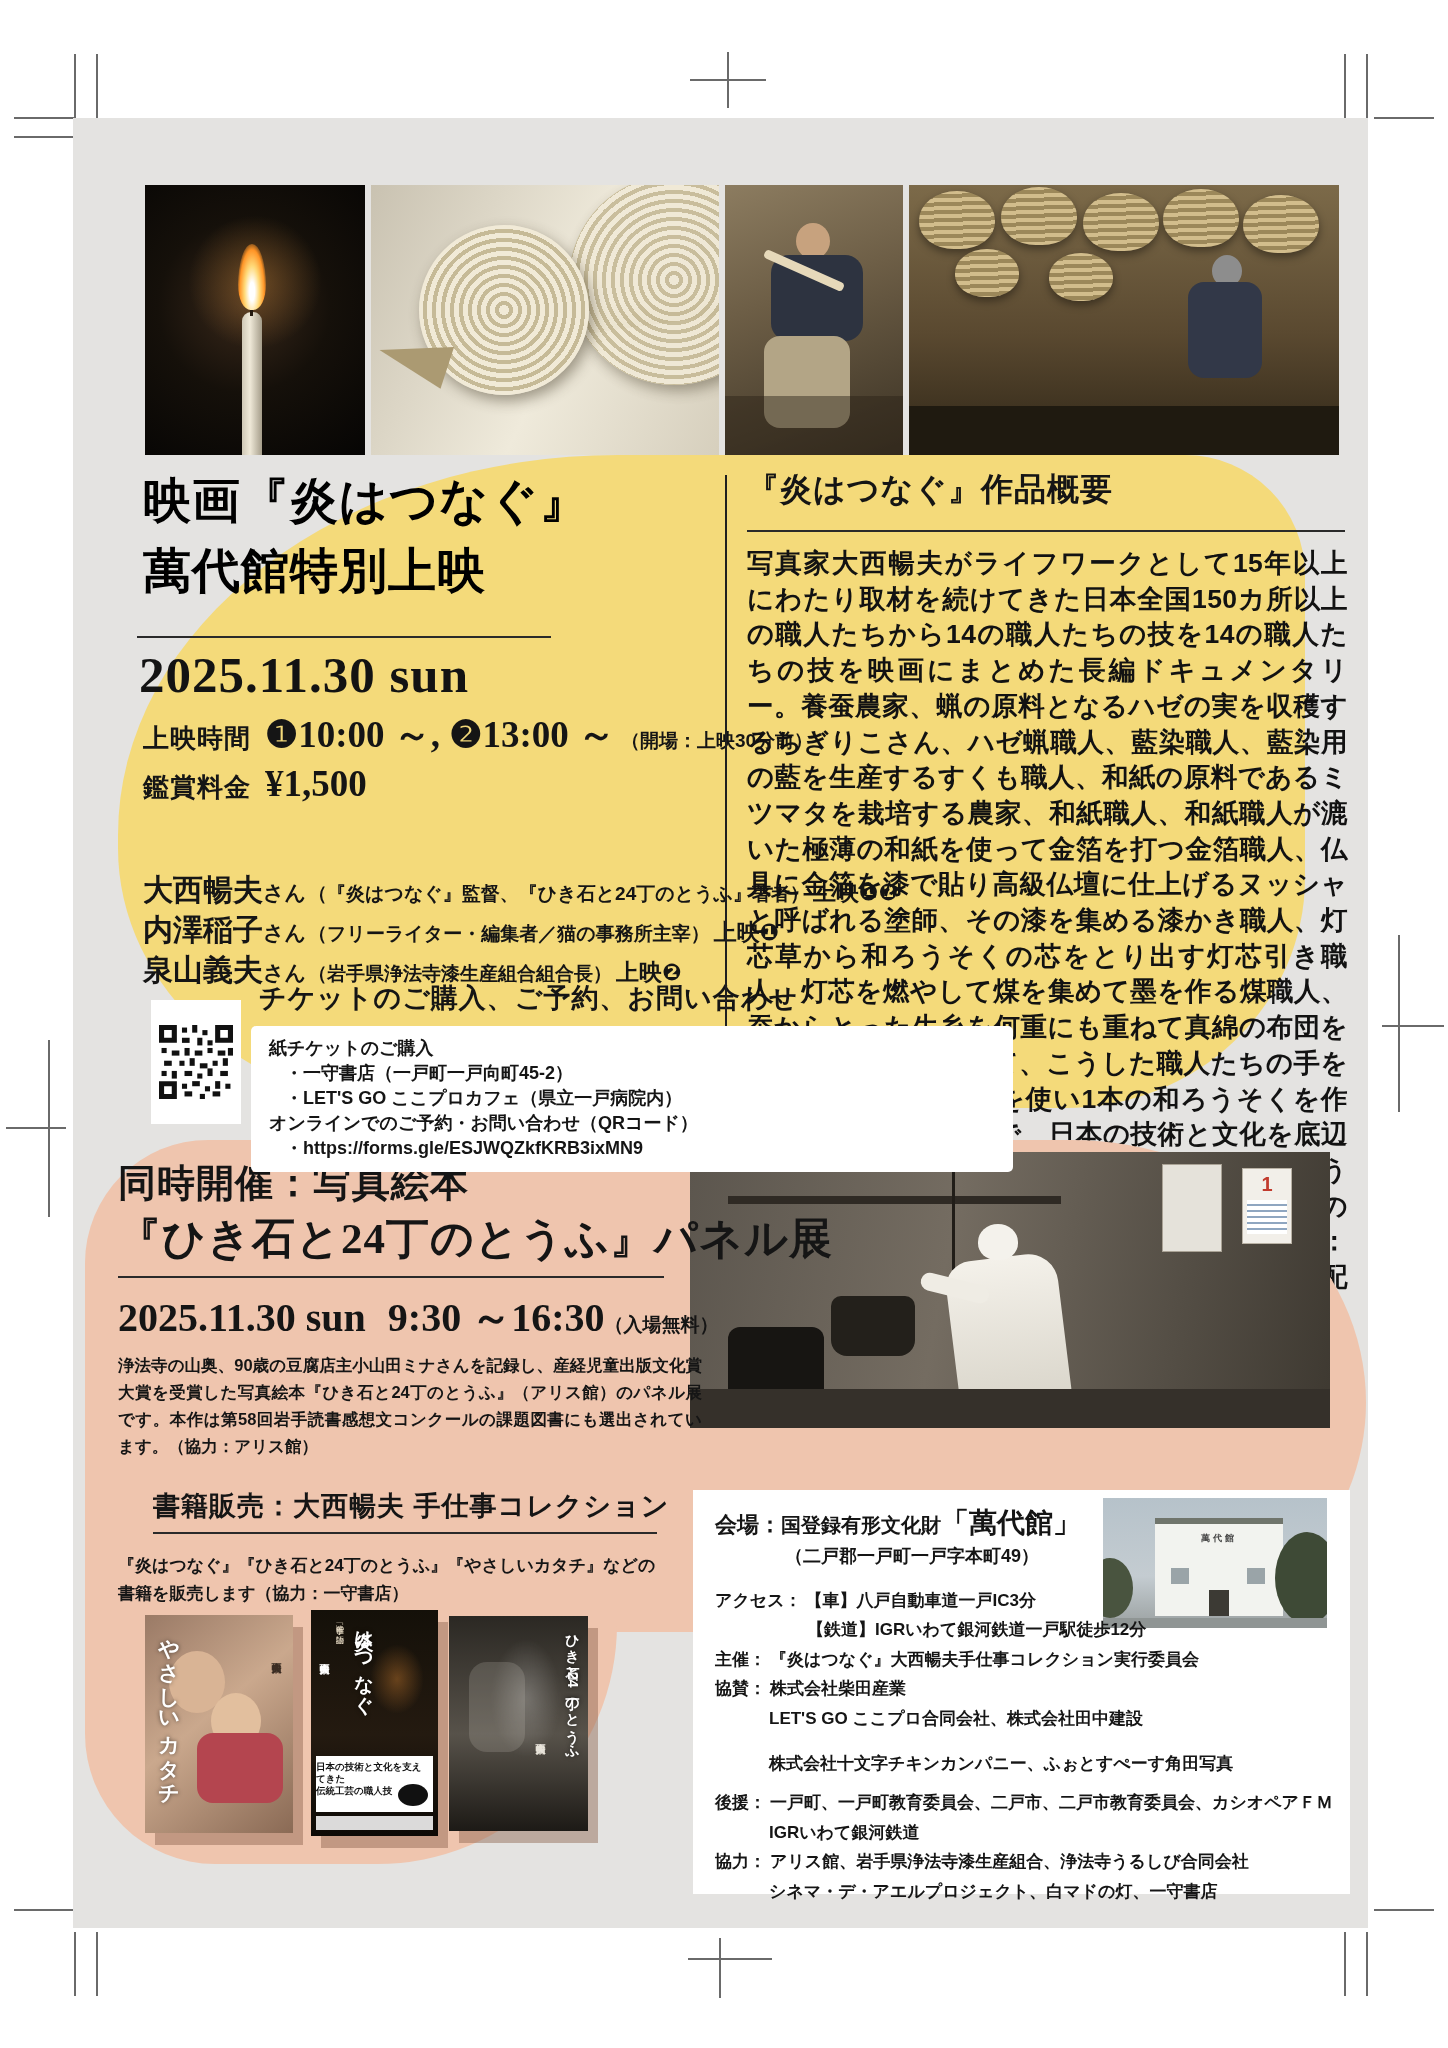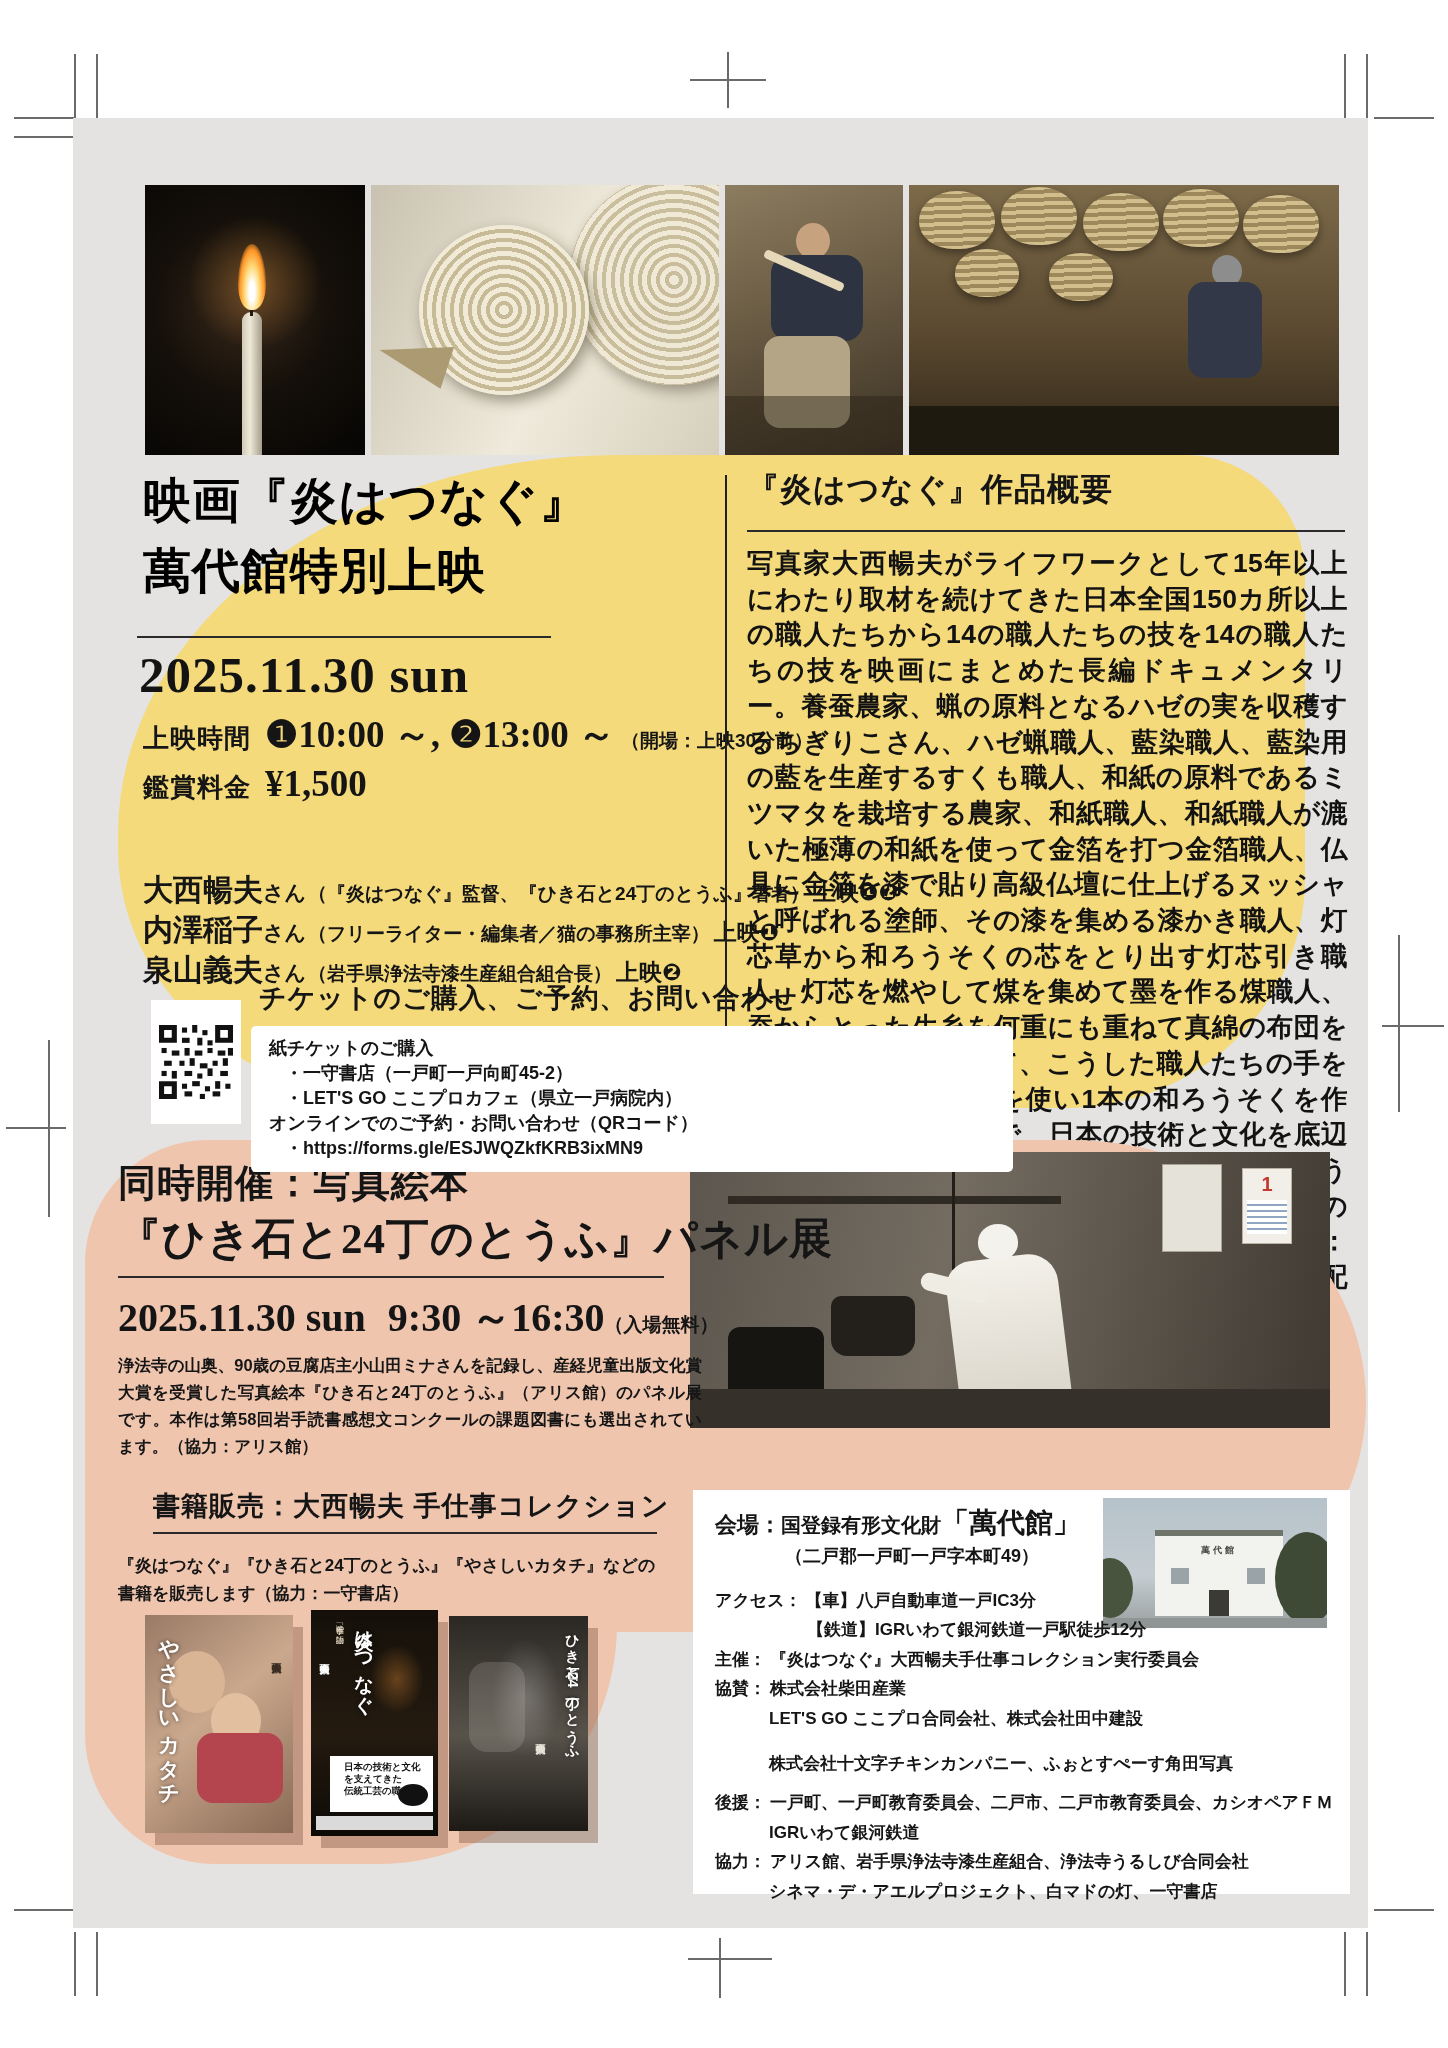--- a/index.html
+++ b/index.html
@@ -114,39 +114,39 @@
   .c1 .f1 { position:absolute; left:24px; top:36px; width:56px; height:62px; border-radius:50%; background:#d9b495; }
   .c1 .f2 { position:absolute; left:66px; top:78px; width:50px; height:56px; border-radius:50%; background:#e2bf9e; }
   .c1 .shirt { position:absolute; left:52px; top:118px; width:86px; height:70px; border-radius:16px; background:#b4454f; }
   .c1 .v-title { left:10px; top:10px; font-size:21px; }
   .c1 .v-author { right:10px; top:40px; color:#3a2c22; }
   .c2 { left:238px; top:1492px; width:127px; height:226px; background:linear-gradient(#141009 0%,#241a10 55%,#0d0a06 100%); }
   .c2 .glow { position:absolute; right:14px; top:34px; width:54px; height:70px; background:radial-gradient(ellipse,#ff9c3a55,#0000 70%); }
   .c2 .v-title { left:40px; top:8px; font-size:19px; }
   .c2 .v-sub { position:absolute; writing-mode:vertical-rl; left:22px; top:10px; font-size:8px; color:#e8dcc5; }
   .c2 .v-author { left:6px; top:46px; color:#fff; }
-  .c2 .band { position:absolute; left:19px; right:5px; bottom:24px; height:56px; background:#fff; padding:5px 4px 0 14px; }
+  .c2 .band { position:absolute; left:5px; right:5px; bottom:24px; height:56px; background:#fff; padding:5px 4px 0 0; }
   .c2 .band .b1 { font-size:9.5px; font-weight:800; color:#111; line-height:12px; }
   .c2 .band .badge { position:absolute; right:5px; bottom:6px; width:30px; height:22px; border-radius:50%; background:#111; }
   .c2 .pub { position:absolute; left:5px; right:5px; bottom:6px; height:14px; background:#ffffffd9; }
   .c3 { left:376px; top:1498px; width:139px; height:215px; background:linear-gradient(#2b2823 0%,#57524a 55%,#1d1a16 100%); }
   .c3 .smoke { position:absolute; left:30%; top:10%; width:70px; height:120px; background:radial-gradient(ellipse,#ffffff3f,#0000 70%); filter:blur(2px); }
   .c3 .lady { position:absolute; left:20px; top:46px; width:56px; height:90px; border-radius:18px; background:#cfcabe33; }
   .c3 .v-title { right:6px; top:8px; font-size:14px; }
   .c3 .v-author { left:84px; top:120px; color:#e8e4da; }
 
   
   .venue-box { position:absolute; left:620px; top:1372px; width:657px; height:404px; background:#ffffff; z-index:6; }
   .venue-head { position:absolute; left:22px; top:14px; white-space:nowrap; }
   .venue-head .l { font-size:22px; font-weight:800; }
   .venue-head .m { font-size:20px; font-weight:800; }
   .venue-head .b { font-size:28px; font-weight:700; }
   .venue-addr { position:absolute; left:92px; top:54px; font-size:18px; font-weight:700; }
   .venue-photo { position:absolute; left:410px; top:8px; width:224px; height:130px; overflow:hidden; background:linear-gradient(#b6c2ca 0%,#c4ccd1 60%,#9aa0a0 100%); }
-  .venue-photo .bld { position:absolute; left:52px; bottom:12px; width:128px; height:86px; background:#f2f3ef; border-top:6px solid #70756c; }
+  .venue-photo .bld { position:absolute; left:52px; bottom:12px; width:128px; height:98px; background:#f2f3ef; border-top:6px solid #70756c; }
   .venue-photo .sign { position:absolute; left:0; top:8px; width:100%; text-align:center; font-size:9px; font-weight:800; letter-spacing:3px; color:#444; }
   .venue-photo .door { position:absolute; left:54px; bottom:0; width:20px; height:26px; background:#3c3a34; }
   .venue-photo .w1,.venue-photo .w2 { position:absolute; bottom:32px; width:18px; height:16px; background:#9aa4a8; }
   .venue-photo .w1 { left:16px; } .venue-photo .w2 { left:92px; }
   .venue-photo .tree { position:absolute; right:-12px; bottom:4px; width:64px; height:92px; border-radius:50%; background:#3e4a36; }
   .venue-photo .tree2 { position:absolute; left:-16px; bottom:10px; width:46px; height:60px; border-radius:50%; background:#49543f; }
   .venue-photo .ground { position:absolute; left:0; bottom:0; width:100%; height:10px; background:#8f9594; }
   .v-rows { position:absolute; left:22px; top:96px; }
   .v-row { font-size:17px; font-weight:700; line-height:29.4px; white-space:nowrap; }
   .v-row .v-label { margin-right:4px; }

